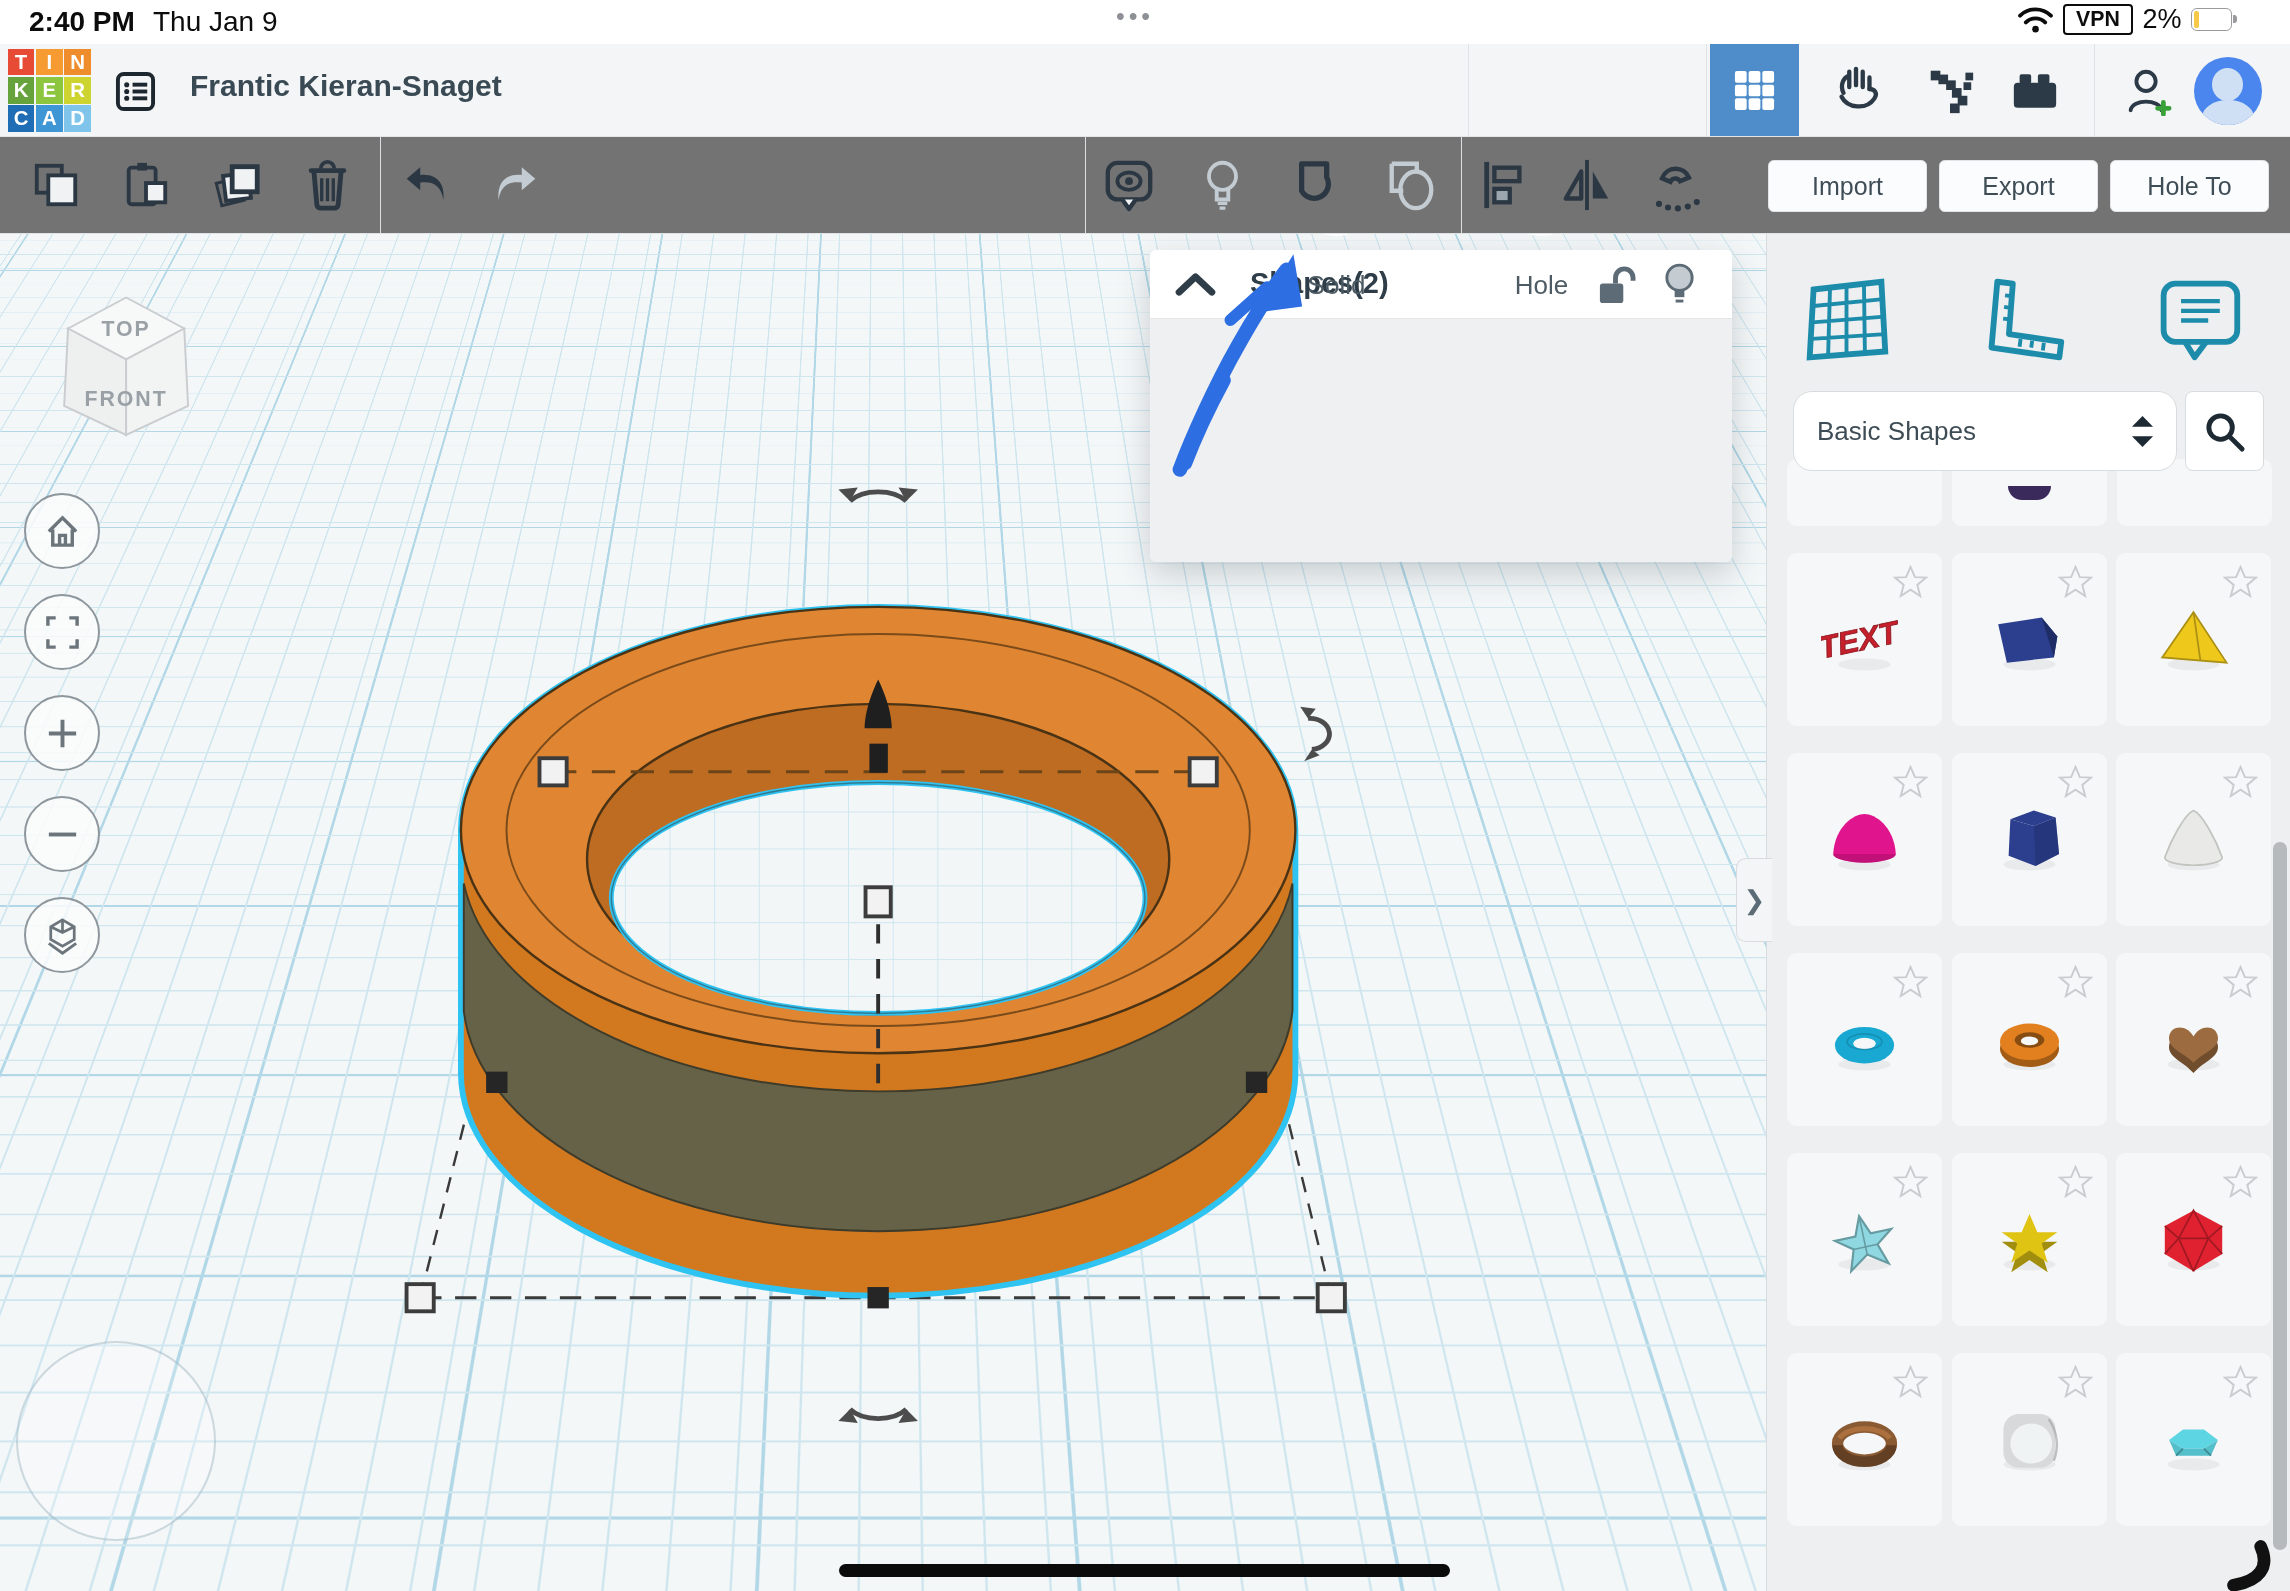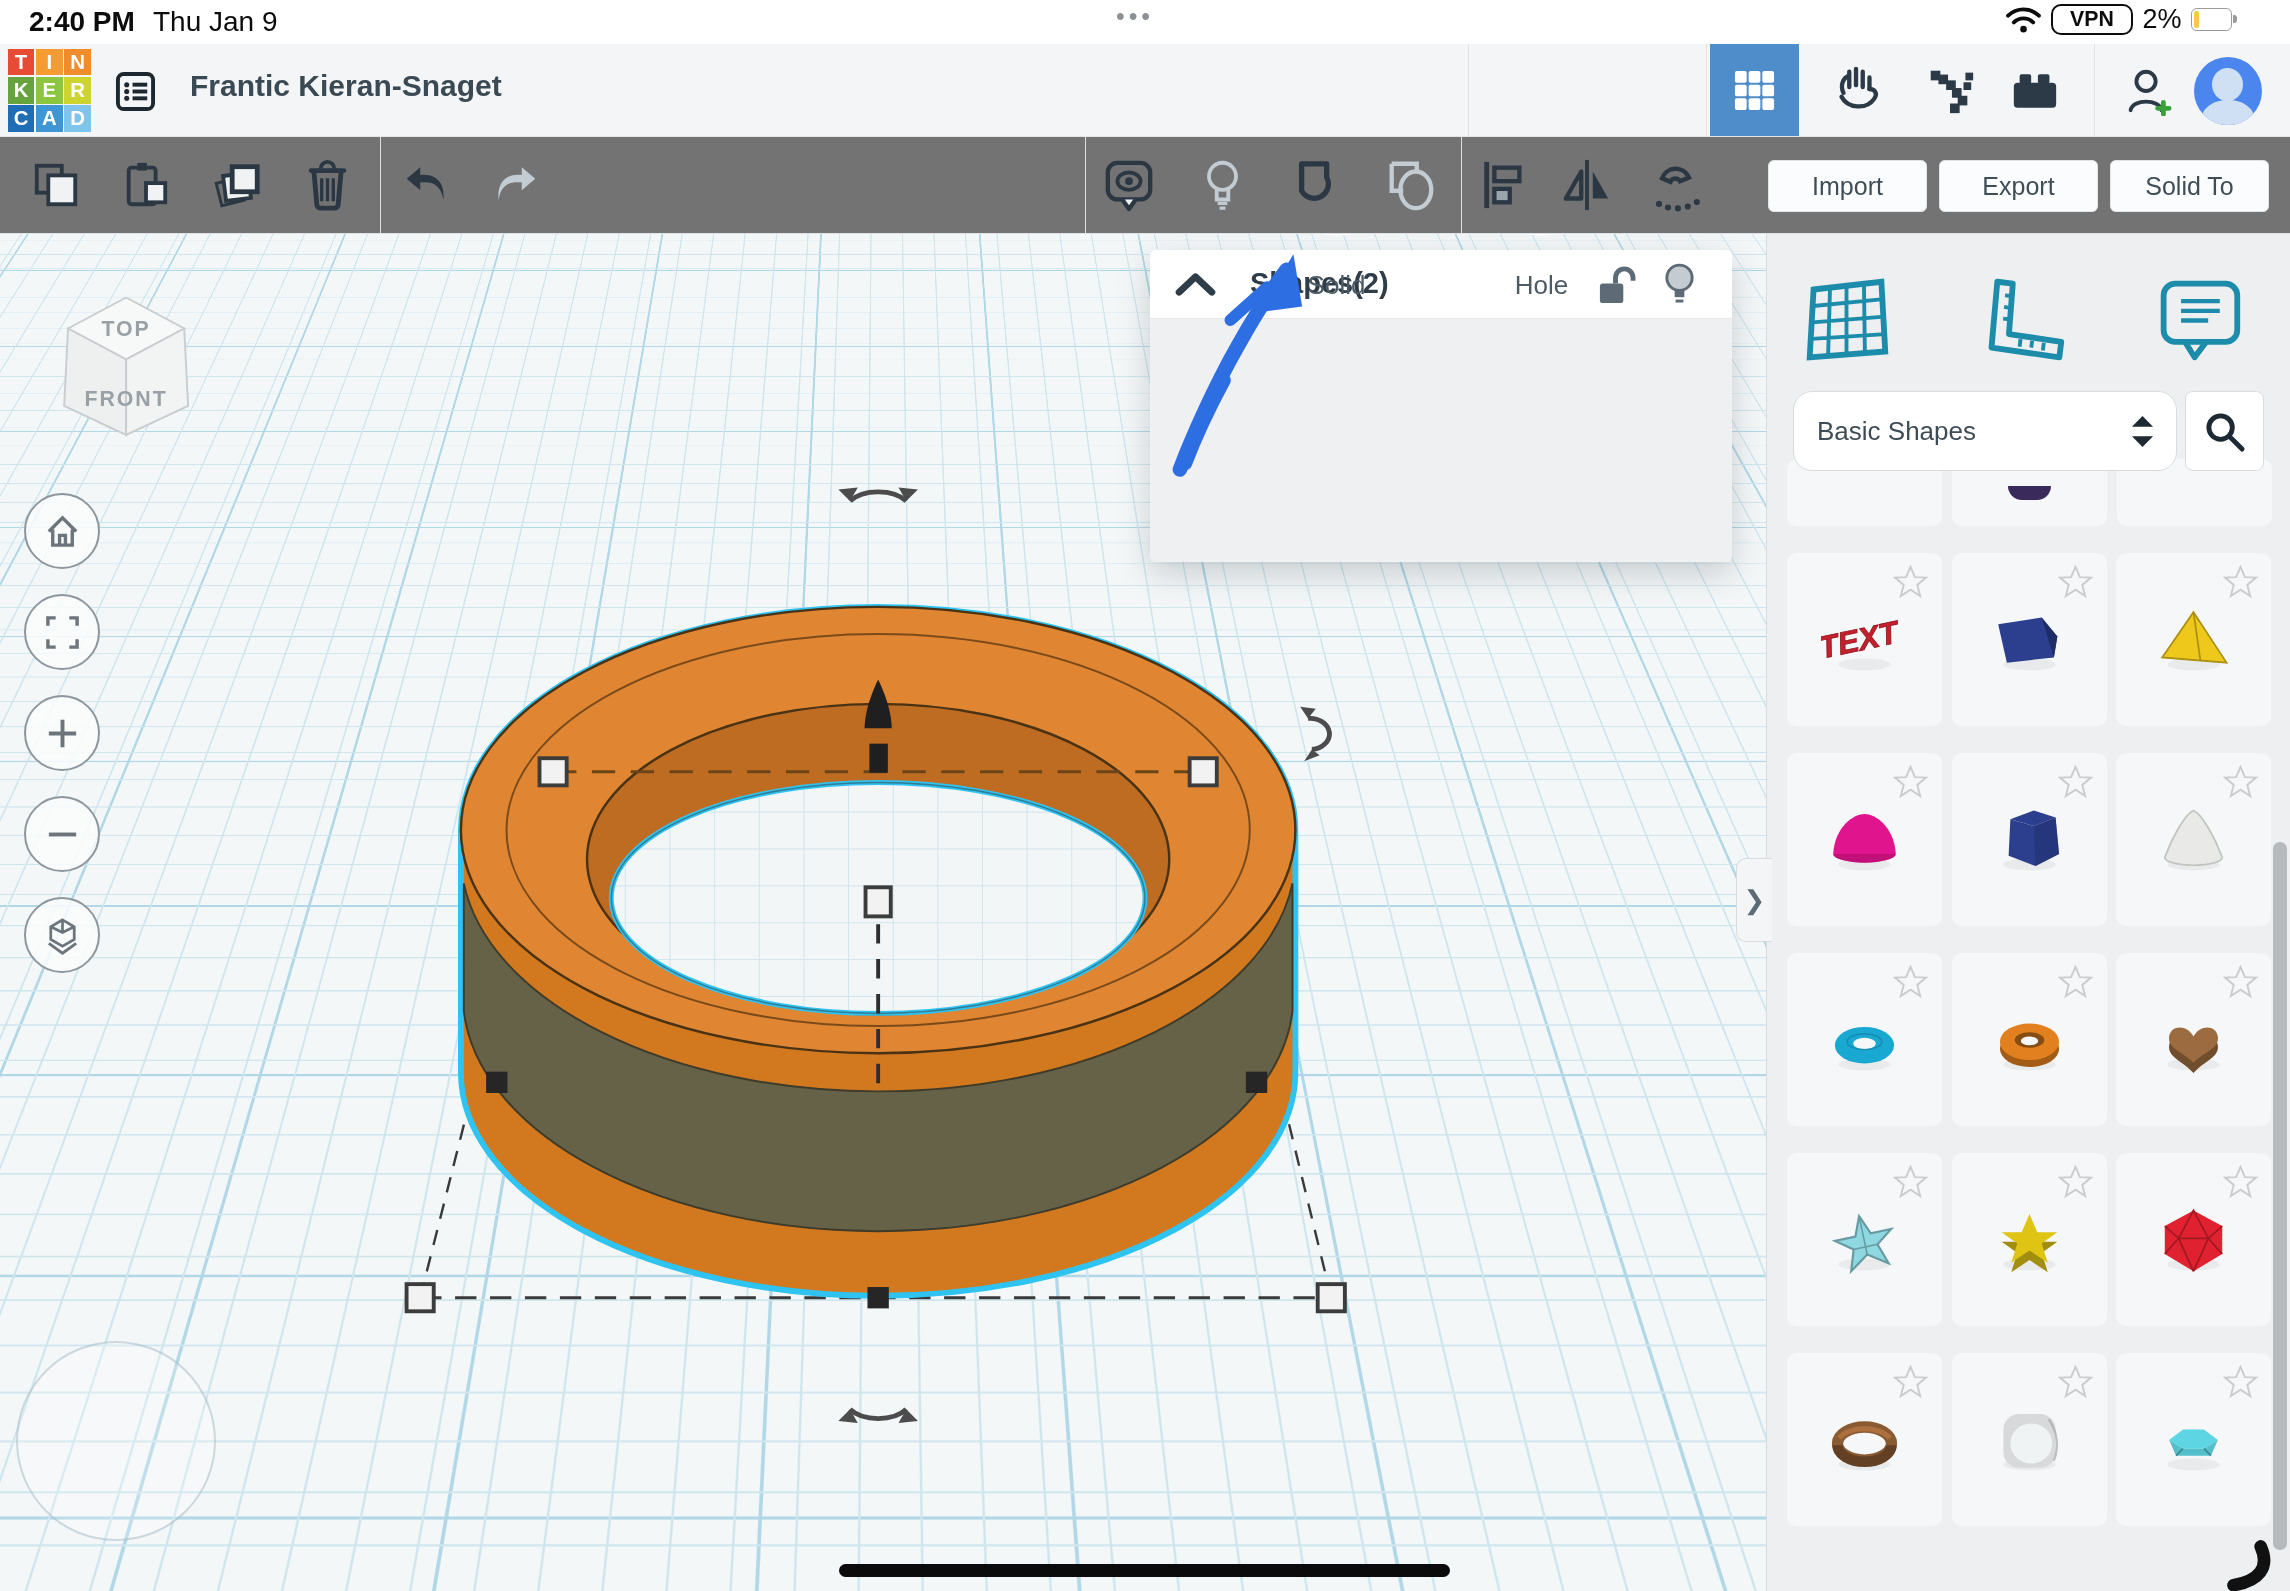--- a/index.html
+++ b/index.html
@@ -4,22 +4,22 @@
 <style>
   html,body{margin:0;padding:0;width:2290px;height:1591px;overflow:hidden;
     font-family:"Liberation Sans",sans-serif;background:#fff;}
   .abs{position:absolute;}
   
   #statusbar{position:absolute;left:0;top:0;width:2240px;height:44px;background:#fff;z-index:30;}
   #statusbar .time{position:absolute;left:29px;top:5.8px;font-size:28px;font-weight:bold;color:#0c0c0c;}
   #statusbar .date{position:absolute;left:153px;top:5.8px;font-size:28px;color:#0c0c0c;}
   #statusbar .dots{position:absolute;left:1116px;top:1.9px;font-size:25px;color:#8d9196;letter-spacing:3.9px;}
   #statusbar .right{position:absolute;right:7.8px;top:3.9px;display:flex;align-items:center;gap:9.7px;}
-  .vpn-badge{border:2.9px solid #0c0c0c;border-radius:10px;font-size:21.3px;font-weight:bold;
-    padding:1px 17px;color:#0c0c0c;}
+  .vpn-badge{border:2.9px solid #0c0c0c;border-radius:4px;font-size:21.3px;font-weight:bold;
+    padding:1px 11px;color:#0c0c0c;}
   .pct{font-size:27px;color:#0c0c0c;}
   .battery{width:39px;height:20.4px;border:1.9px solid #9a9a9e;border-radius:5.8px;position:relative;}
   .battery .fill{position:absolute;left:1.9px;top:1.9px;bottom:1.9px;width:4.9px;background:#f7c948;border-radius:1.9px;}
   .battery .cap{position:absolute;right:-5.8px;top:5.8px;width:3.9px;height:7.8px;background:#9a9a9e;border-radius:0 2.9px 2.9px 0;}
   
   #header{position:absolute;left:0;top:44px;width:2290px;height:92px;background:#f4f5f6;
     border-bottom:1px solid #e3e5e8;z-index:29;}
   #logo{position:absolute;left:7.8px;top:4.9px;width:83px;height:83px;display:grid;
     grid-template-columns:repeat(3,1fr);gap:1.9px;}
   #logo span{display:flex;align-items:center;justify-content:center;color:#fff;
@@ -292,21 +292,21 @@
           <circle cx="20" cy="54" r="3.4"></circle>
           <circle cx="31" cy="55" r="3.4"></circle>
           <circle cx="42" cy="53" r="3.4"></circle>
           <circle cx="52" cy="48" r="3.4"></circle>
         </g>
       </svg>
   </div>
 
   <div class="tb-btn" style="left:1768px">Import</div>
   <div class="tb-btn" style="left:1939px">Export</div>
-  <div class="tb-btn" style="left:2110px">Solid To</div>
+  <div class="tb-btn" style="left:2110px">Hole To</div>
 </div>
 
 <div id="canvas">
   <div id="grid-plane"></div>
   <div id="ghost-circle"></div>
 
   <svg class="abs" style="left:39px;top:49px" width="213" height="184" viewBox="0 0 220 190">
     <polygon points="30,48 90,16 150,48 90,80" fill="#f7f8f8" stroke="#c9cdcf" stroke-width="2"></polygon>
     <polygon points="30,48 90,80 90,158 26,128" fill="#eef0f0" stroke="#c9cdcf" stroke-width="2"></polygon>
     <polygon points="150,48 90,80 90,158 154,128" fill="#f2f4f4" stroke="#c9cdcf" stroke-width="2"></polygon>

